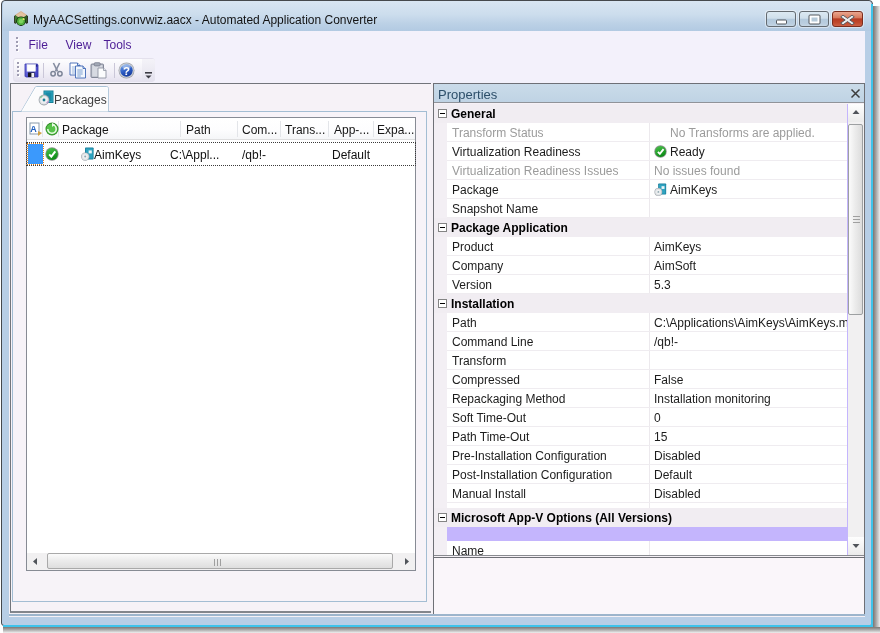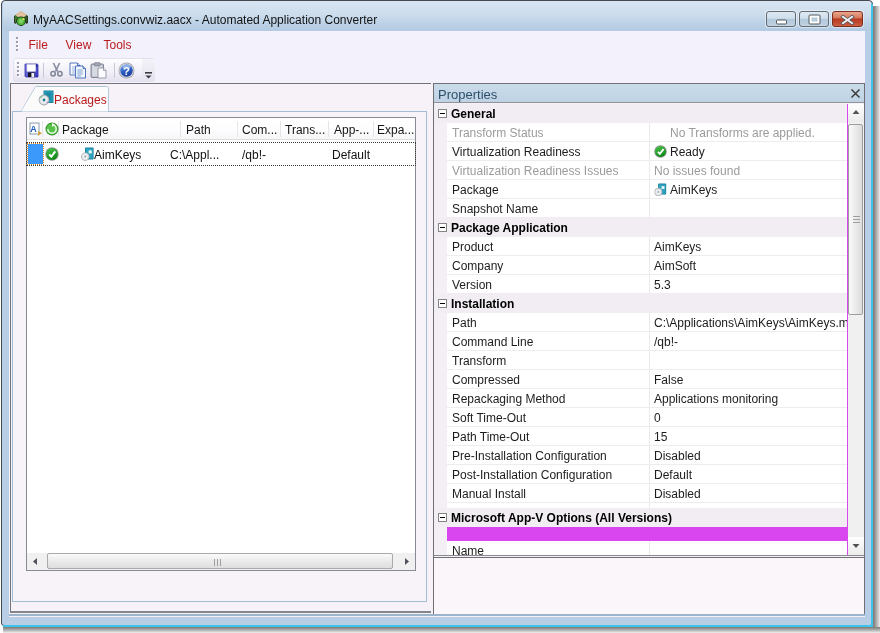--- a/index.html
+++ b/index.html
@@ -22,21 +22,21 @@
 #btnmax { left:799px; width:30px; }
 #btnclose { left:832px; width:31px;
   background:linear-gradient(#e9a690 0%, #d97c5f 40%, #b73c24 50%, #bf492d 75%, #cd6146 100%);
   border-color:#7c2d1d; }
 
 
 #client { position:absolute; left:9px; top:31px; width:856px; height:586px; background:#f5f1f6; }
 
 
 #menubar { position:absolute; left:0; top:0; width:856px; height:27px; background:#f3f1fb; }
-.menuitem { position:absolute; top:7px; font-size:12px; color:#b91c1c; }
+.menuitem { position:absolute; top:7px; font-size:12px; color:#4c1d95; }
 .grip i { display:block; width:2px; height:2px; background:#9f9cb2; margin-bottom:2px; box-shadow:1px 1px 0 #ffffff; }
 .grip { position:absolute; }
 #toolbar { position:absolute; left:0; top:27px; width:856px; height:25px; background:#f3f1fb; }
 #toolchunk { position:absolute; left:4px; top:0px; width:142px; height:24px;
   background:linear-gradient(#fdfdfe, #f1eff7 60%, #e5e2ef);
   border:1px solid #e4e1ed; border-radius:3px; }
 #tooloverflow { position:absolute; left:128px; top:0px; width:13px; height:22px;
   background:linear-gradient(#f4f3f8, #e4e2ee); border-radius:0 2px 2px 0; }
 .tsep { position:absolute; top:4px; width:1px; height:15px; background:#cac7d8; }
 .ticon { position:absolute; top:3px; }
@@ -63,21 +63,21 @@
   border:1px solid #a9a9a9; border-radius:2px;
   background:linear-gradient(#fbfbfb,#ececec 45%,#dedede); }
 .hgrip { position:absolute; top:5px; width:1px; height:7px; background:#9f9f9f; }
 
 
 #propwrap { position:absolute; left:424px; top:52px; width:432px; height:532px;
   border:1px solid #6e7076; background:#f6f1f6; }
 #prophdr { position:absolute; left:0; top:0; width:430px; height:19px;
   background:linear-gradient(#cadbe9,#bfd3e4); border-bottom:1px solid #909399; }
 #prophdr span.t { position:absolute; left:4px; top:3px; font-size:13px; color:#2d4f6a; }
-#grid { position:absolute; left:0; top:20px; width:430px; height:452px; background:#d946ef; overflow:hidden; border-bottom:1px solid #898b90; }
+#grid { position:absolute; left:0; top:20px; width:430px; height:452px; background:#c4b5fd; overflow:hidden; border-bottom:1px solid #898b90; }
 #gutter { position:absolute; left:0; top:0; width:13px; height:451px; background:#f3eff4; }
 .grow { position:absolute; left:0; width:413px; height:19px; background:#f1edf2; overflow:hidden; }
 .grow b { position:absolute; left:17px; top:3px; font-size:12px; color:#000; }
 .minus { position:absolute; left:4px; top:5px; width:9px; height:9px; border:1px solid #848484; background:#fff; }
 .minus i { position:absolute; left:1px; top:3px; width:5px; height:1px; background:#000; }
 .prow { position:absolute; left:13px; width:400px; height:19px; border-bottom:1px solid #efecf0; background:#fff; overflow:hidden; }
 .plabel { position:absolute; left:5px; top:3px; font-size:12px; color:#1c1c1c; white-space:nowrap; }
 .pvalue { position:absolute; top:3px; font-size:12px; color:#1c1c1c; white-space:nowrap; }
 .pdivider { position:absolute; left:202px; top:0; width:1px; height:19px; background:#ece9ed; }
 .dis { color:#9b9b9b !important; }
@@ -312,21 +312,21 @@
         <rect x="5.5" y="0.5" width="10" height="12.5" fill="#157d93"></rect>
         <rect x="6.4" y="1.4" width="8.2" height="10.7" fill="#2fa9c4"></rect>
         <rect x="7.4" y="2.4" width="6.2" height="8.7" fill="#1b8aa5"></rect>
         <circle cx="6" cy="10" r="5.4" fill="#9aa2a8"></circle>
         <circle cx="6" cy="10" r="4.6" fill="#dde1e4"></circle>
         <circle cx="6" cy="10" r="3.4" fill="#eceef0"></circle>
         <circle cx="6" cy="10" r="1.4" fill="#1b7d93"></circle>
         <path d="M2.5 8 a4 4 0 0 1 2 -2" stroke="#7cc98c" stroke-width="1.2" fill="none"></path>
         <path d="M8.5 13 a4 4 0 0 0 2 -2" stroke="#b48cc9" stroke-width="1.2" fill="none"></path>
       </svg>
-      <div class="abs" style="left:43px;top:9px;font-size:12px;color:#b91c1c">Packages</div>
+      <div class="abs" style="left:43px;top:9px;font-size:12px;color:#404040">Packages</div>
     </div>
 
     <div id="propwrap">
       <div id="prophdr">
           <span class="t">Properties</span>
         <svg class="abs" style="right:3px;top:4px" width="11" height="11" viewBox="0 0 11 11">
           <path d="M1.5 1.5 L9.5 9.5 M9.5 1.5 L1.5 9.5" stroke="#3c3c3c" stroke-width="1.5"></path>
         </svg>
       </div>
       <div id="grid">
@@ -426,21 +426,21 @@
               <div class="pvalue" style="left:207px"></div>
             </div>
             <div class="prow" style="top:266px">
               <div class="pdivider"></div>
               <div class="plabel">Compressed</div>
               <div class="pvalue" style="left:207px">False</div>
             </div>
             <div class="prow" style="top:285px">
               <div class="pdivider"></div>
               <div class="plabel">Repackaging Method</div>
-              <div class="pvalue" style="left:207px">Applications monitoring</div>
+              <div class="pvalue" style="left:207px">Installation monitoring</div>
             </div>
             <div class="prow" style="top:304px">
               <div class="pdivider"></div>
               <div class="plabel">Soft Time-Out</div>
               <div class="pvalue" style="left:207px">0</div>
             </div>
             <div class="prow" style="top:323px">
               <div class="pdivider"></div>
               <div class="plabel">Path Time-Out</div>
               <div class="pvalue" style="left:207px">15</div>

